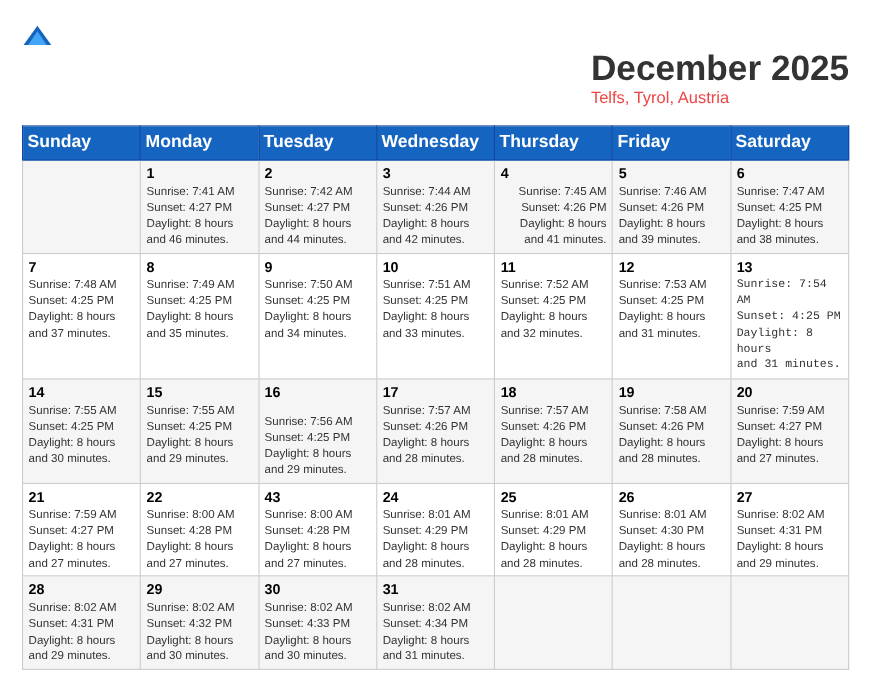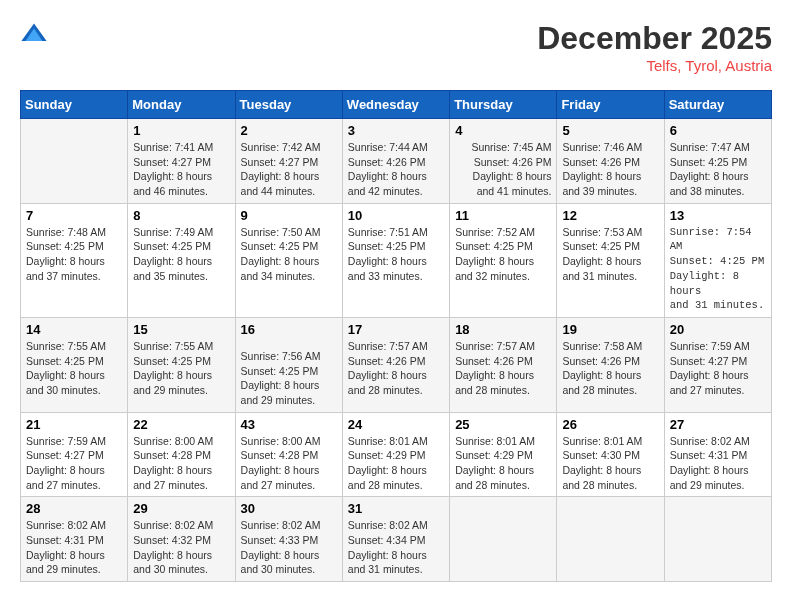--- a/index.html
+++ b/index.html
@@ -28,42 +28,43 @@
       line-height: 1.1;
     }
     .logo-text span {
       color: #1565c0;
     }
     .logo-icon {
       width: 28px;
       height: 28px;
     }
     .title-block {
-      text-align: right;
+      text-align: left;
+      margin-top: 24px;
     }
     .month-year {
       font-size: 32px;
       font-weight: bold;
       color: #333;
     }
     .location {
       font-size: 15px;
       color: #ef4444;
     }
     table {
       width: 100%;
       border-collapse: collapse;
       font-size: 11px;
     }
     thead tr th {
       background-color: #1565c0;
       color: #fff;
       padding: 6px 4px;
       text-align: left;
-      font-size: 13px;
+      font-size: 16px;
       font-weight: bold;
       border: 1px solid #0d47a1;
     }
     tbody tr td {
       border: 1px solid #ccc;
       vertical-align: top;
       padding: 4px 5px;
       width: 107px;
       min-height: 80px;
     }

